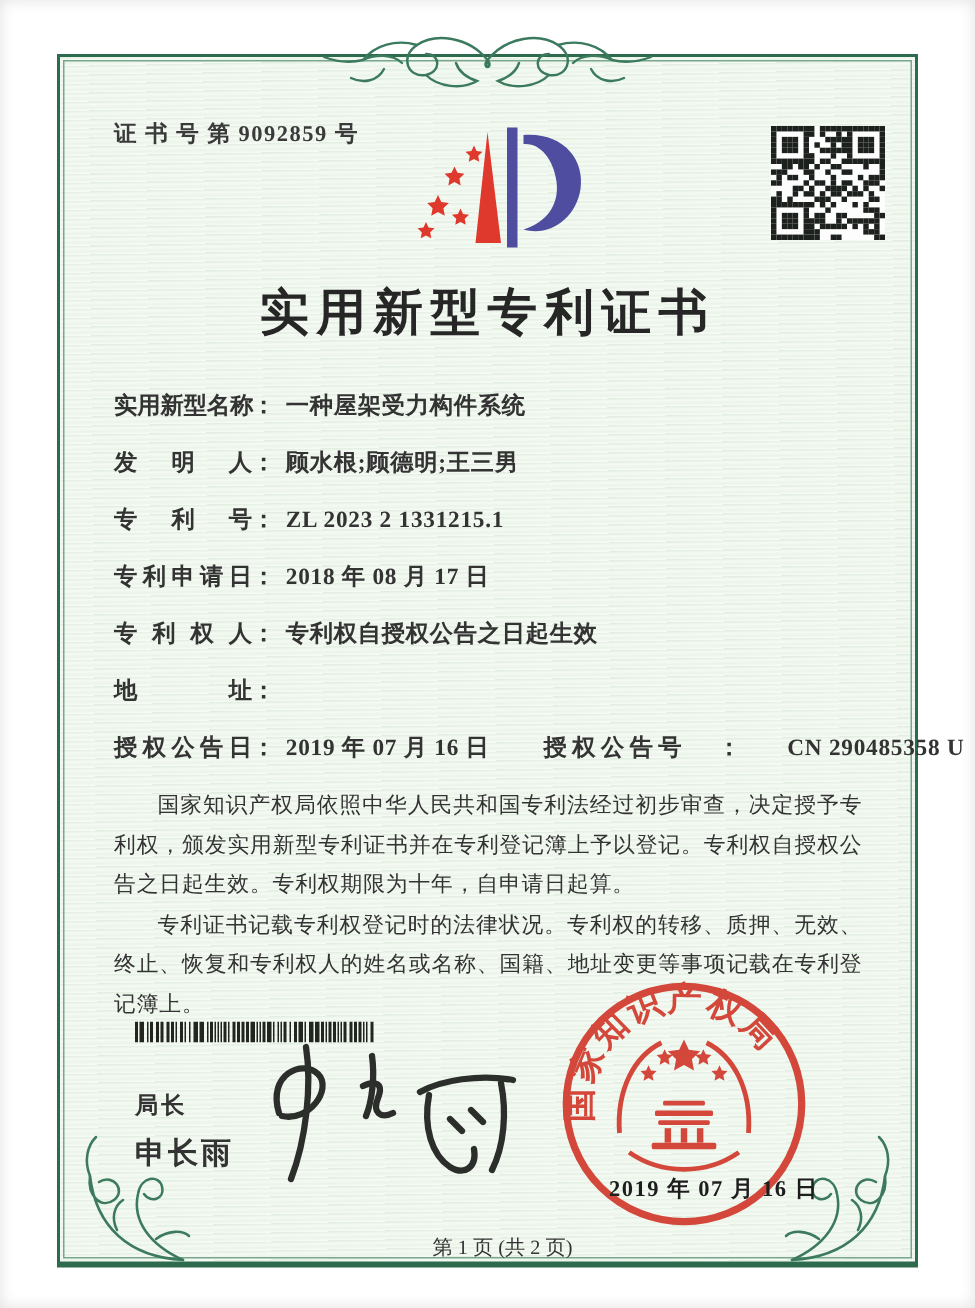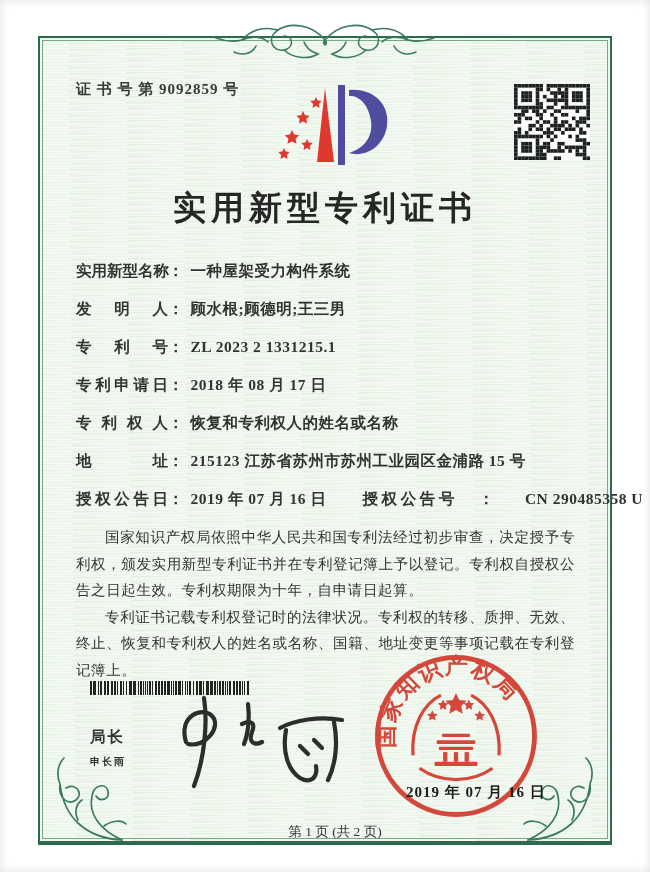--- a/index.html
+++ b/index.html
@@ -33,21 +33,21 @@
   .flabel { display:inline-block; width:92px; text-align:justify; text-align-last:justify; }
   .fcolon { margin-right:7px; }
   .fvalue { letter-spacing:.5px; }
   .fgroup { display:flex; align-items:baseline; }
   .fgroup + .fgroup { margin-left:36px;gap:24px; }
   .fgroup .flabel2 { display:inline-block; width:92px; text-align:justify; text-align-last:justify; }
   #paras { left:76px; top:524px; width:499px; font-size:14.5px; line-height:26.5px;
            color:#333; text-align:justify; letter-spacing:.6px; }
   #paras p { text-indent:2em; }
   #officer-title { left:90px; top:727px; font-size:15.5px; color:#333; font-weight:600; letter-spacing:2px; }
-  #officer-name  { left:90px; top:755px; font-size:10px; color:#333; font-weight:600; letter-spacing:2px; }
+  #officer-name  { left:90px; top:755px; font-size:20px; color:#333; font-weight:600; letter-spacing:2px; }
   #seal-date { left:406px; top:783px; font-size:15px; color:#1d1d1d; font-weight:600;
                letter-spacing:1px; z-index:6; }
   #footer { left:0; right:0; top:823px; text-align:center; font-size:13.5px; color:#333;padding-left:20px; }
   #barcode { left:90px; top:681px; }
   #qr { left:514px; top:84px; }
   #logo { left:272px; top:80px; }
   #signature { left:158px; top:690px; z-index:5; }
   #seal { left:370px; top:650px; opacity:.93; z-index:4; }
 </style>
 </head>
@@ -378,26 +378,25 @@
       <span class="fvalue">ZL 2023 2 1331215.1</span>
     </div>
     <div class="frow">
       <span class="flabel">专利申请日</span>
         <span class="fcolon">：</span>
       <span class="fvalue">2018 年 08 月 17 日</span>
     </div>
     <div class="frow">
       <span class="flabel">专利权人</span>
         <span class="fcolon">：</span>
-      <span class="fvalue">恢复和专利权人的姓名或名称</span>
+      <span class="fvalue">专利权自授权公告之日起生效</span>
     </div>
     <div class="frow">
       <span class="flabel">地址</span>
         <span class="fcolon">：</span>
-      <span class="fvalue">215123 江苏省苏州市苏州工业园区金浦路 15 号</span>
     </div>
     <div class="frow">
       <span class="fgroup">
         <span class="flabel">授权公告日</span>
           <span class="fcolon">：</span>
         <span class="fvalue">2019 年 07 月 16 日</span>
       </span>
       <span class="fgroup">
         <span class="flabel2">授权公告号</span>
           <span class="fcolon">：</span>

